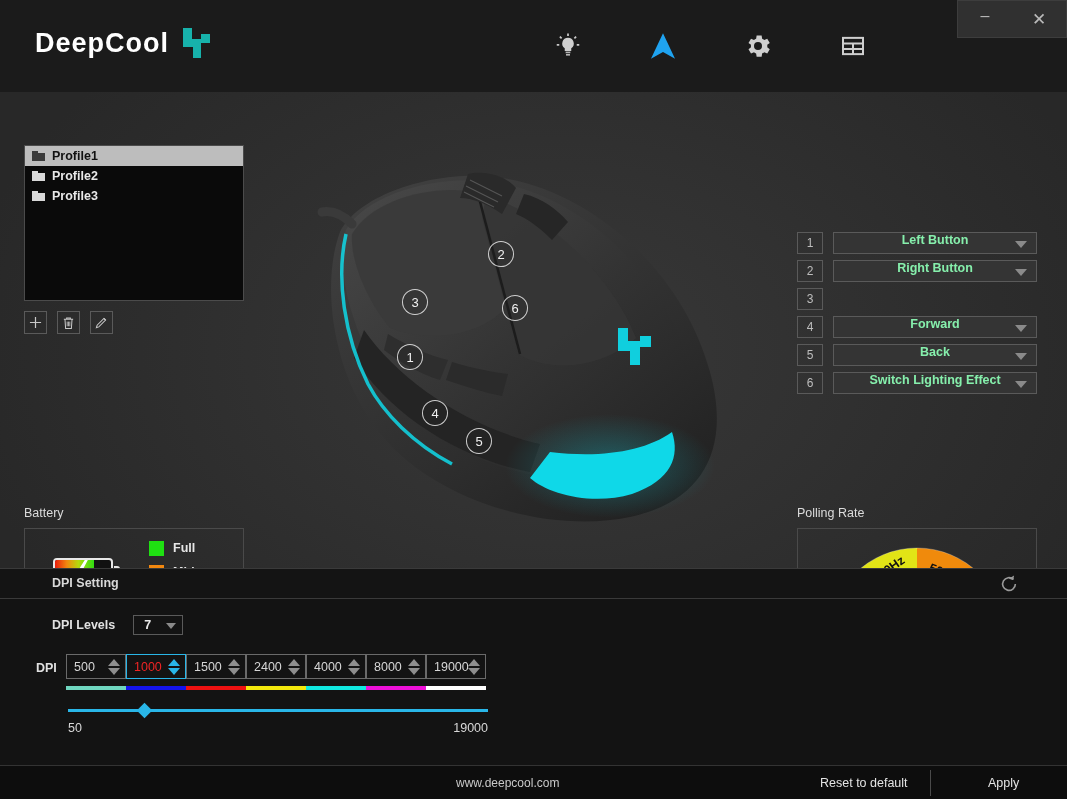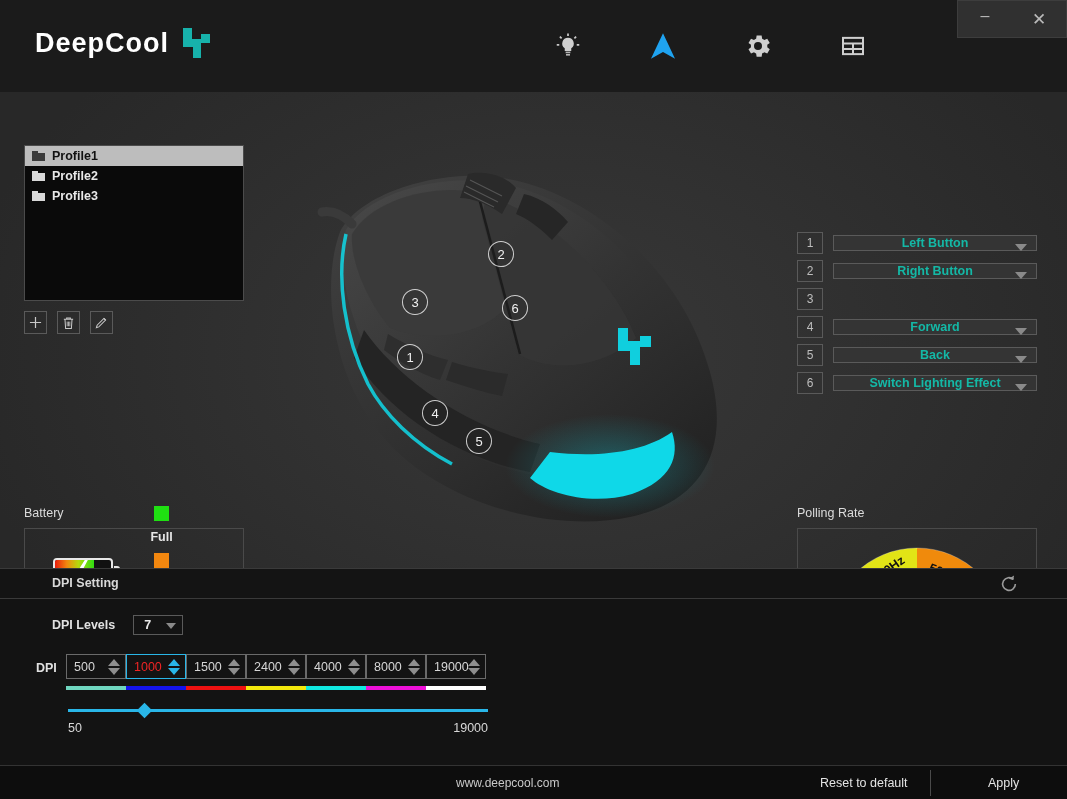--- a/index.html
+++ b/index.html
@@ -108,36 +108,36 @@
   .batt-cap {
     position:absolute; left:61px; top:8px; width:6px; height:13px;
     border:2px solid #e8e8e8; border-left:none; border-radius:0 3px 3px 0;
   }
   .bolt {
     position:absolute; left:19px; top:2px; width:22px; height:24px;
     background:#fff;
     clip-path: polygon(58% 0, 22% 52%, 46% 52%, 30% 100%, 76% 42%, 48% 42%, 72% 0);
   }
   .batt-legend { margin-left:30px; display:flex; flex-direction:column; gap:9px; }
-  .legend-row { display:flex; align-items:center; gap:9px;flex-direction:column; }
+  .legend-row { display:flex; align-items:center; gap:9px; }
   .legend-sw { width:15px; height:15px; }
   .legend-tx { color:#e6e6e6; font-size:12.5px; font-weight:bold; }
 
   
   .assign-wrap { position:absolute; left:797px; top:140px; width:240px; }
   .assign-row { display:flex; align-items:center; gap:10px; margin-bottom:6px; }
   .assign-num {
     width:26px; height:22px; border:1px solid #5a5a5a; color:#bdbdbd;
     font-size:12px; display:flex; align-items:center; justify-content:center;
   }
   .assign-dd {
-    position:relative; flex:1; height:16px; border:1px solid #5a5a5a;
+    position:relative; flex:1; height:22px; border:1px solid #5a5a5a;
     background:#343434;
-    display:flex; align-items:flex-end; justify-content:center;
-    color:#14b8a6; font-size:12.5px; font-weight:bold; cursor:pointer;
+    display:flex; align-items:flex-start; justify-content:center;
+    color:#86efac; font-size:12.5px; font-weight:bold; cursor:pointer;
   }
   .assign-dd .caret {
     position:absolute; right:9px; top:8px;
     border-left:6px solid transparent; border-right:6px solid transparent;
     border-top:7px solid #8a8a8a;
   }
 
   
   .polling-label { left:797px; top:414px; }
   .polling-box {

